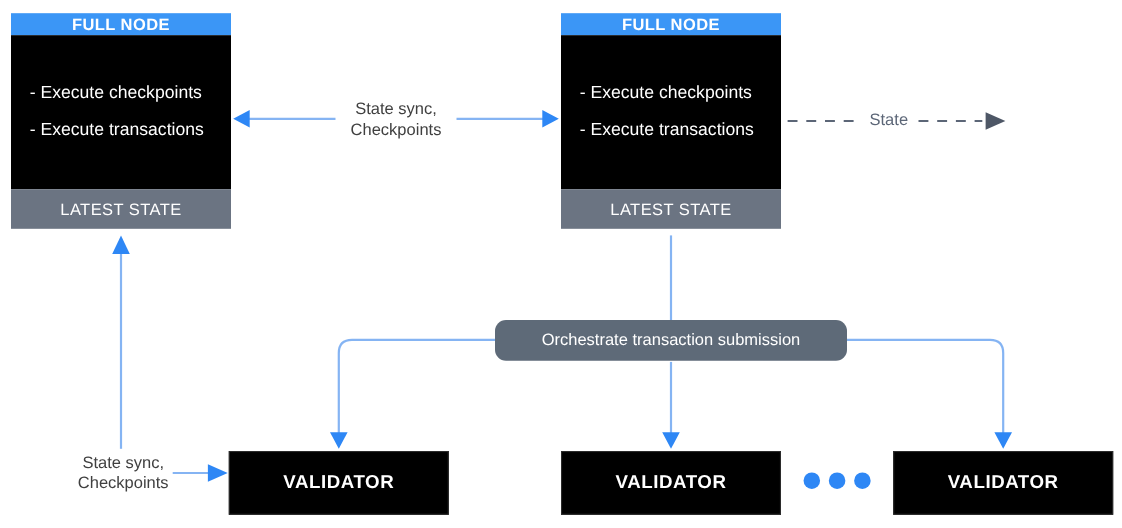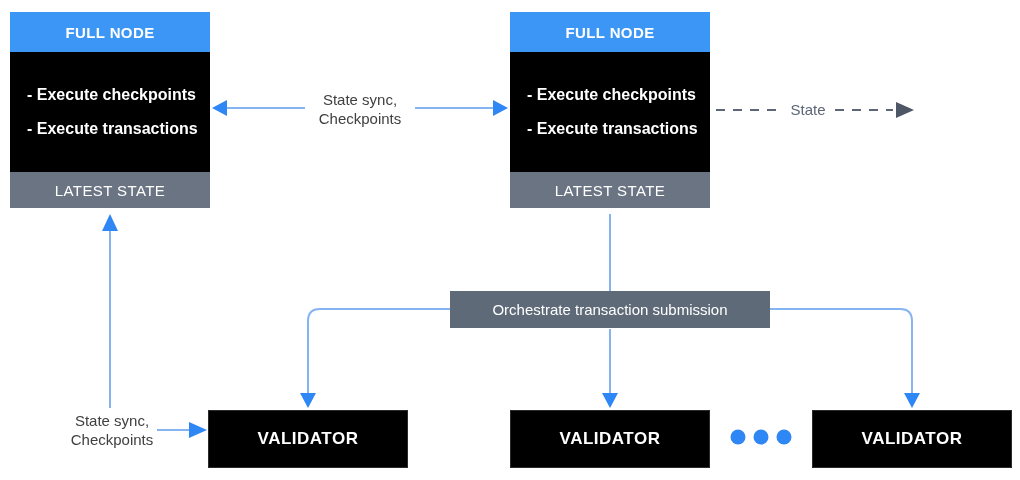--- a/index.html
+++ b/index.html
@@ -1,32 +1,32 @@
 <!DOCTYPE html>
 <html><head>
 <meta charset="utf-8">
 <style>
   html,body{margin:0;padding:0;background:#ffffff;}
   body{font-family:"Liberation Sans","DejaVu Sans",sans-serif;}
   .canvas{position:relative;width:1020px;height:480px;background:#ffffff;overflow:hidden;}
   .svg-layer{position:absolute;left:0;top:0;width:1020px;height:480px;}
 
   .node{position:absolute;display:flex;flex-direction:column;}
-  .node-header{height:40px;background:#3b96f6;color:#ffffff;display:flex;align-items:center;justify-content:center;
+  .node-header{height:20px;background:#3b96f6;color:#ffffff;display:flex;align-items:center;justify-content:center;
     font-size:15px;font-weight:700;letter-spacing:0.4px;}
   .node-body{flex:1;background:#000000;color:#ffffff;display:flex;flex-direction:column;justify-content:center;
-    gap:16px;padding-left:17px;font-size:16px;font-weight:700;}
+    gap:16px;padding-left:17px;font-size:16px;font-weight:400;}
   .node-footer{height:36px;background:#6b7482;color:#ffffff;display:flex;align-items:center;justify-content:center;
     font-size:15px;font-weight:400;letter-spacing:0.4px;}
 
   .full-node-left{left:10px;top:12px;width:200px;height:196px;}
   .full-node-right{left:510px;top:12px;width:200px;height:196px;}
 
   .orchestrator{position:absolute;left:450px;top:291px;width:320px;height:37px;background:#5e6a78;color:#ffffff;
-    display:flex;align-items:center;justify-content:center;font-size:15px;font-weight:400;}
+    display:flex;align-items:center;justify-content:center;font-size:15px;font-weight:400;border-radius:10px;}
 
   .validator{position:absolute;top:410px;width:200px;height:58px;background:#000000;border:1px solid #2b2b2b;
     box-sizing:border-box;color:#ffffff;display:flex;align-items:center;justify-content:center;
     font-size:17px;font-weight:700;letter-spacing:0.5px;}
   .validator-1{left:208px;}
   .validator-2{left:510px;}
   .validator-3{left:812px;}
 
   .edge-label{position:absolute;color:#404040;font-size:15px;line-height:19px;text-align:center;background:#ffffff;}
   .edge-label-top{left:305px;top:90px;width:110px;}

